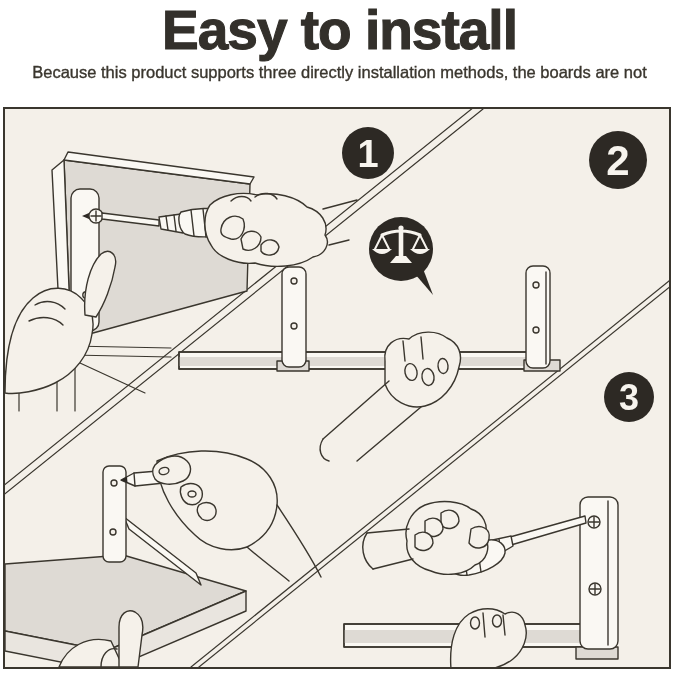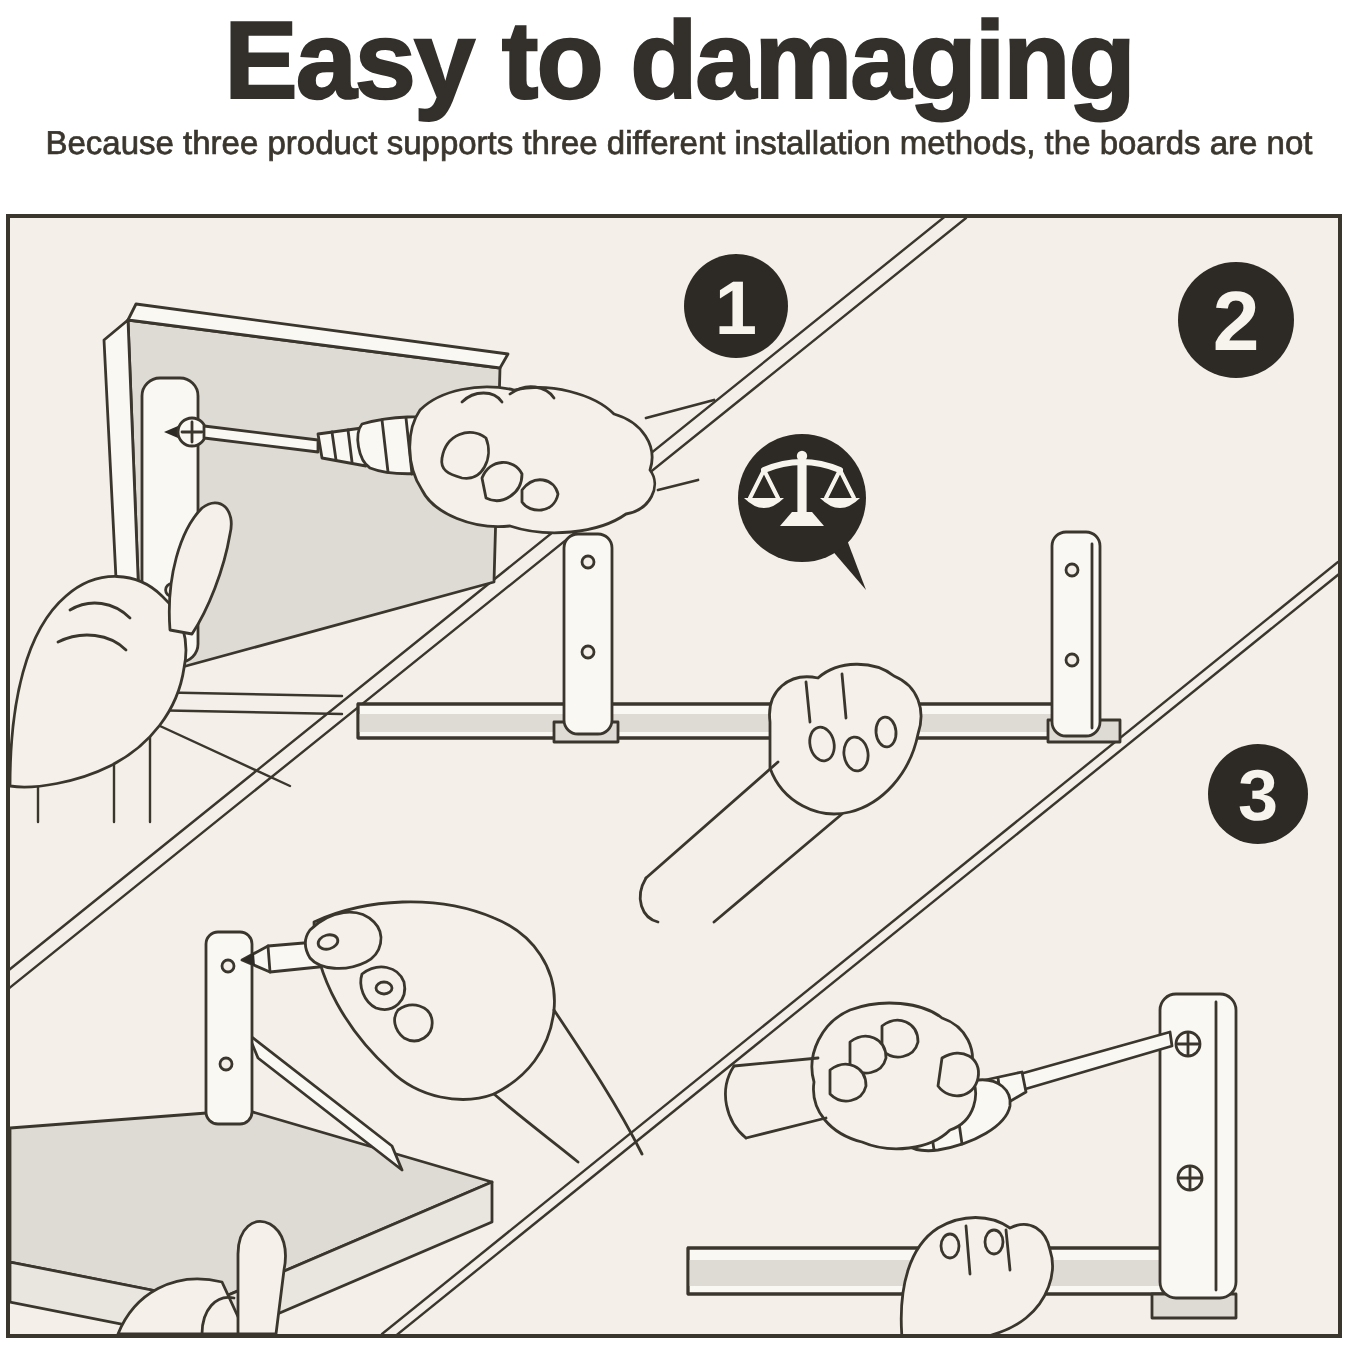--- a/index.html
+++ b/index.html
@@ -24,24 +24,24 @@
   .panel{
     position:absolute;left:3px;top:107px;width:668px;height:562px;
     border:2px solid #3a362e;background:#f4f0e9;box-sizing:border-box;
     overflow:hidden;
   }
   .panel svg{display:block;}
 </style>
 </head>
 <body>
 
-<h1 class="title">Easy to damaging</h1>
+<h1 class="title">Easy to install</h1>
 
 <div class="subtitle">
-  <div>Because three product supports three different installation methods, the boards are not</div>
+  <div>Because this product supports three directly installation methods, the boards are not</div>
 </div>
 
 <div class="panel">
 <svg width="664" height="558" viewBox="0 0 664 558">
   <g stroke="#3a362e" stroke-width="1.4" fill="none" stroke-linecap="round" stroke-linejoin="round">
 
     <g stroke-width="1.2">
       <line x1="-8" y1="382" x2="474" y2="-6"></line>
       <line x1="-4" y1="388" x2="478" y2="0"></line>
       <line x1="186" y1="558" x2="664" y2="172"></line>

